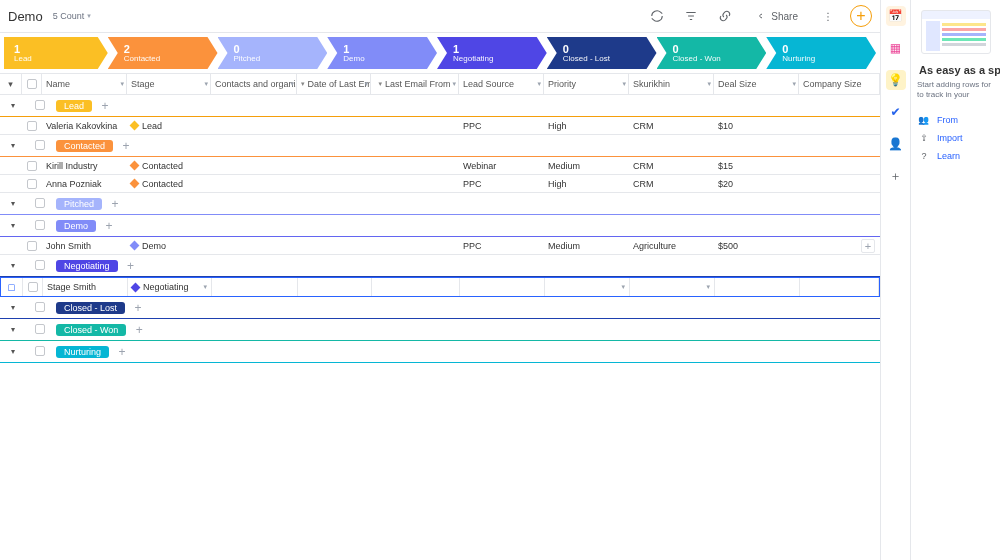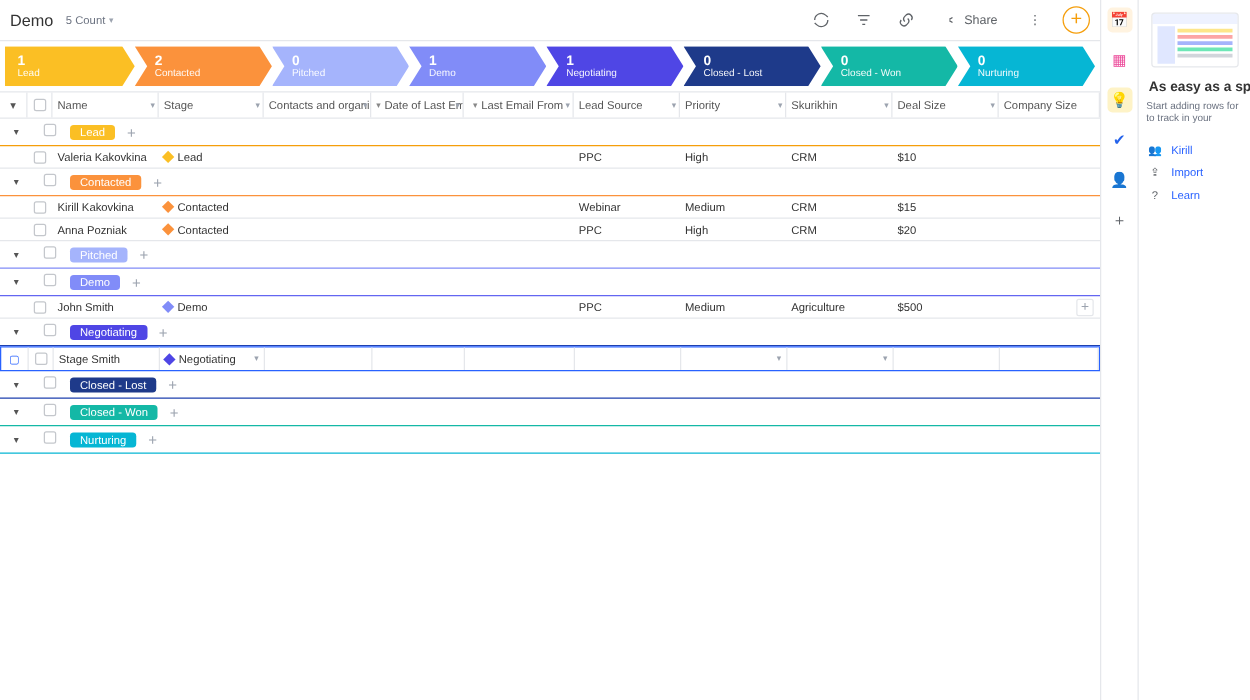--- a/index.html
+++ b/index.html
@@ -241,21 +241,21 @@
           <span class="tri">▾</span>
           <span class="gchk"><span class="chkbox"></span></span>
           <span class="gtag" style="background:#fb923c">Contacted</span>
           <span class="addr">+</span>
         </div>
         <div class="row">
           <div class="cell expand"></div>
           <div class="cell chk">
             <span class="chkbox"></span>
           </div>
-          <div class="cell" data-w="name">Kirill Kakovkina</div>
+          <div class="cell" data-w="name">Kirill Industry</div>
           <div class="cell" data-w="stage"><span class="dot" style="background:#fb923c"></span>Contacted</div>
           <div class="cell" data-w="contacts"></div>
           <div class="cell" data-w="dle"></div>
           <div class="cell" data-w="lef"></div>
           <div class="cell" data-w="src">Webinar</div>
           <div class="cell" data-w="prio">Medium</div>
           <div class="cell" data-w="ind">CRM</div>
           <div class="cell" data-w="deal">$15</div>
           <div class="cell" data-w="comp" style="position:relative"></div>
         </div>
@@ -368,21 +368,21 @@
     <div class="railbtn" style="color:#2563eb;">👤</div>
     <div class="railbtn" style="color:#5f6368;">＋</div>
   </div>
 
   <div class="panel">
     <div class="thumb"></div>
     <h3>As easy as a sp</h3>
     <p>Start adding rows for to track in your</p>
     <div class="plink">
         <span class="ic">👥</span>
-        <span>Kirill</span>
+        <span>From</span>
       </div>
     <div class="plink">
         <span class="ic">⇪</span>
         <span>Import</span>
       </div>
     <div class="plink">
         <span class="ic">?</span>
         <span>Learn</span>
       </div>
   </div>

